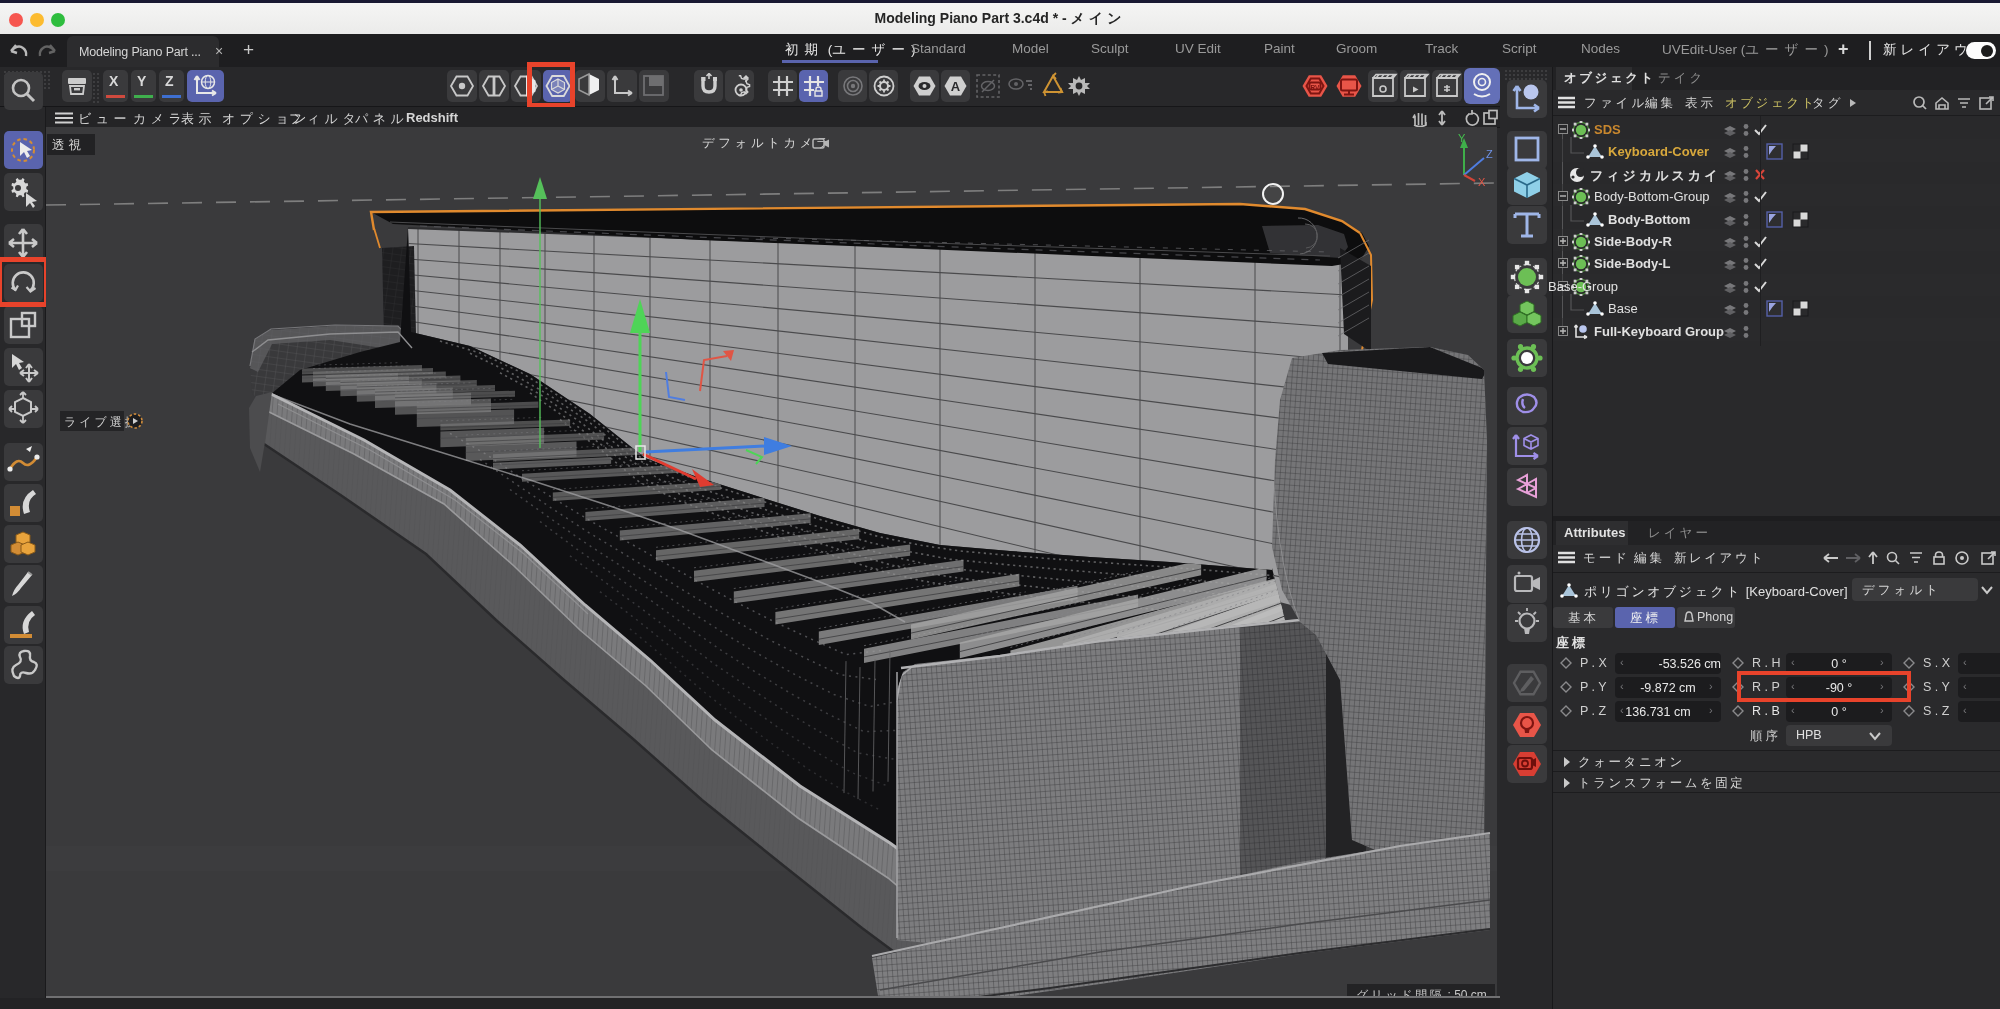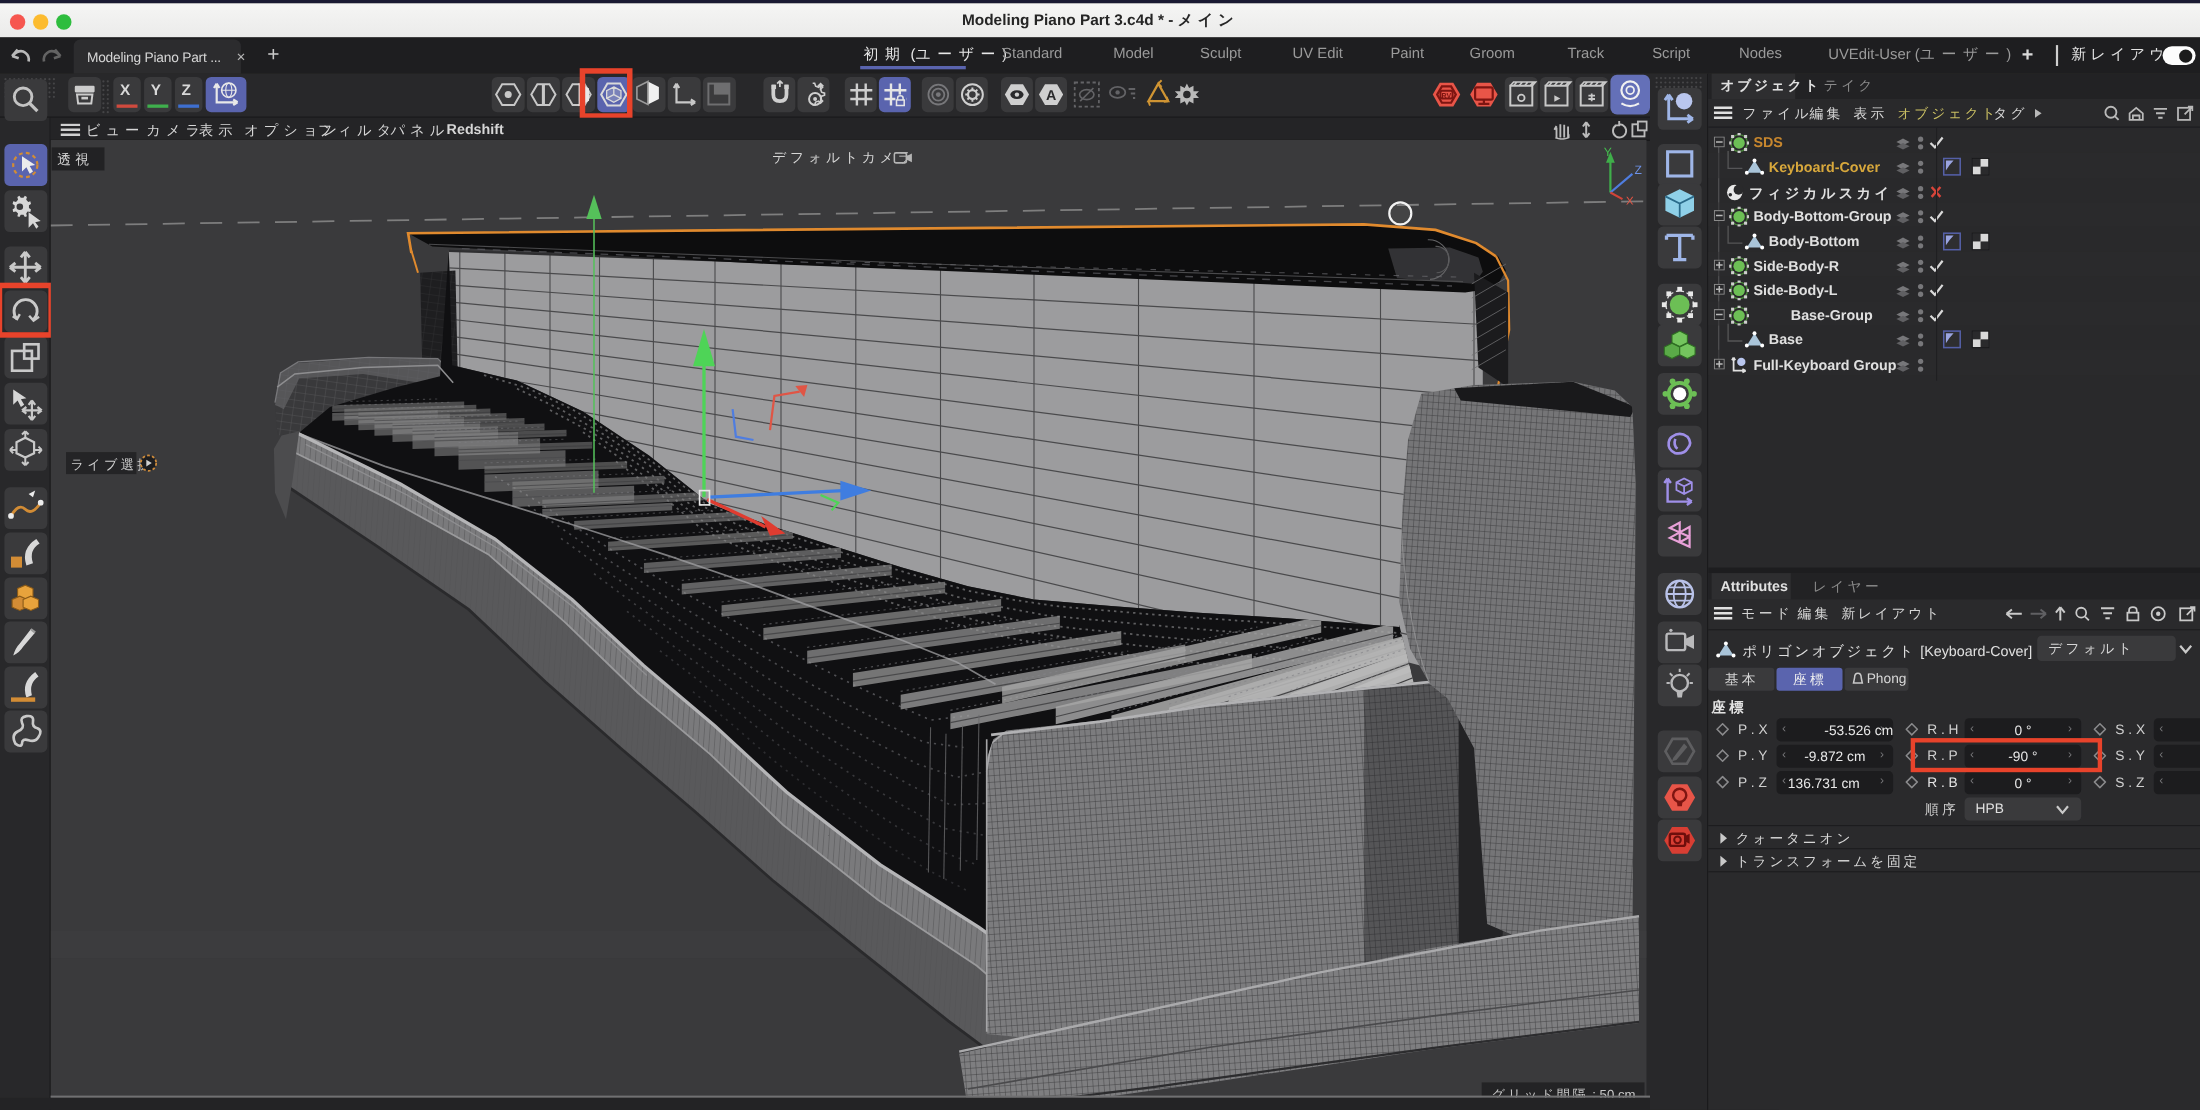--- a/index.html
+++ b/index.html
@@ -915,21 +915,21 @@
     <circle cx="9" cy="9" r="7.6" fill="none" stroke="#4a8a3a" stroke-width="1.2"></circle>
     <rect x="16.0" y="7.6" width="2.8" height="2.8" fill="#cfcfcf"></rect>
     <rect x="13.5" y="13.5" width="2.8" height="2.8" fill="#cfcfcf"></rect>
     <rect x="7.6" y="16.0" width="2.8" height="2.8" fill="#cfcfcf"></rect>
     <rect x="1.7" y="13.5" width="2.8" height="2.8" fill="#cfcfcf"></rect>
     <rect x="-0.8" y="7.6" width="2.8" height="2.8" fill="#cfcfcf"></rect>
     <rect x="1.7" y="1.7" width="2.8" height="2.8" fill="#cfcfcf"></rect>
     <rect x="7.6" y="-0.8" width="2.8" height="2.8" fill="#cfcfcf"></rect>
     <rect x="13.5" y="1.7" width="2.8" height="2.8" fill="#cfcfcf"></rect>
   </svg>
-<div class="txt" style="left:1594px;top:189.2px;font-size:13px;font-weight:bold;color:#e0e0e0">Body-Bottom-Group</div>
+<div class="txt" style="left:1594px;top:189.2px;font-size:13px;font-weight:normal;color:#e0e0e0">Body-Bottom-Group</div>
 <svg class="abs" style="left:1722px;top:188.2px" width="62" height="18" viewBox="0 0 62 18">
     <path d="M8 5 L14 8 L8 11 L2 8 Z" fill="#77777a"></path>
     <path d="M8 9 L14 12 L8 15 L2 12 Z" fill="#606063"></path>
     <circle cx="24" cy="5.5" r="2.4" fill="#77777a"></circle>
     <circle cx="24" cy="12.5" r="2.4" fill="#77777a"></circle>
     <path d="M33 9 L37 13 L44 4" stroke="#d9d9d9" stroke-width="2" fill="none"></path>
   </svg>
 <svg class="abs" style="left:1566px;top:204.6px" width="20" height="22">
     <path d="M5 0 V16 H18" stroke="#555557" stroke-width="1.2" fill="none"></path>
   </svg>
@@ -1013,38 +1013,38 @@
     <circle cx="9" cy="9" r="7.6" fill="none" stroke="#4a8a3a" stroke-width="1.2"></circle>
     <rect x="16.0" y="7.6" width="2.8" height="2.8" fill="#cfcfcf"></rect>
     <rect x="13.5" y="13.5" width="2.8" height="2.8" fill="#cfcfcf"></rect>
     <rect x="7.6" y="16.0" width="2.8" height="2.8" fill="#cfcfcf"></rect>
     <rect x="1.7" y="13.5" width="2.8" height="2.8" fill="#cfcfcf"></rect>
     <rect x="-0.8" y="7.6" width="2.8" height="2.8" fill="#cfcfcf"></rect>
     <rect x="1.7" y="1.7" width="2.8" height="2.8" fill="#cfcfcf"></rect>
     <rect x="7.6" y="-0.8" width="2.8" height="2.8" fill="#cfcfcf"></rect>
     <rect x="13.5" y="1.7" width="2.8" height="2.8" fill="#cfcfcf"></rect>
   </svg>
-<div class="txt" style="left:1628px;top:278.79999999999995px;font-size:13px;font-weight:bold;color:#e0e0e0">Base-Group</div>
+<div class="txt" style="left:1548px;top:278.79999999999995px;font-size:13px;font-weight:normal;color:#e0e0e0">Base-Group</div>
 <svg class="abs" style="left:1722px;top:277.79999999999995px" width="62" height="18" viewBox="0 0 62 18">
     <path d="M8 5 L14 8 L8 11 L2 8 Z" fill="#77777a"></path>
     <path d="M8 9 L14 12 L8 15 L2 12 Z" fill="#606063"></path>
     <circle cx="24" cy="5.5" r="2.4" fill="#77777a"></circle>
     <circle cx="24" cy="12.5" r="2.4" fill="#77777a"></circle>
     <path d="M33 9 L37 13 L44 4" stroke="#d9d9d9" stroke-width="2" fill="none"></path>
   </svg>
 <svg class="abs" style="left:1566px;top:294.2px" width="20" height="22">
     <path d="M5 0 V16 H18" stroke="#555557" stroke-width="1.2" fill="none"></path>
   </svg>
 <svg class="abs" style="left:1586px;top:300.2px" width="18" height="18" viewBox="0 0 18 18">
     <path d="M9 3 L16 14 L2 14 Z" fill="#a9c4d9"></path>
     <circle cx="9" cy="3" r="1.8" fill="#fff"></circle>
     <circle cx="16" cy="14" r="1.8" fill="#fff"></circle>
     <circle cx="2" cy="14" r="1.8" fill="#fff"></circle>
   </svg>
-<div class="txt" style="left:1608px;top:301.2px;font-size:13px;font-weight:bold;color:#e0e0e0">Base</div>
+<div class="txt" style="left:1608px;top:301.2px;font-size:13px;font-weight:normal;color:#e0e0e0">Base</div>
 <svg class="abs" style="left:1722px;top:300.2px" width="62" height="18" viewBox="0 0 62 18">
     <path d="M8 5 L14 8 L8 11 L2 8 Z" fill="#77777a"></path>
     <path d="M8 9 L14 12 L8 15 L2 12 Z" fill="#606063"></path>
     <circle cx="24" cy="5.5" r="2.4" fill="#77777a"></circle>
     <circle cx="24" cy="12.5" r="2.4" fill="#77777a"></circle>
   </svg>
 <svg class="abs" style="left:1766px;top:300.2px" width="46" height="18" viewBox="0 0 46 18">
     <rect x="1" y="1" width="15" height="15" fill="#2e2e30" stroke="#5560a8" stroke-width="1.4"></rect>
     <path d="M3 3 L10 3 Q6 7 3 12 Z" fill="#9aa4e0"></path>
     <rect x="27" y="1" width="15" height="15" fill="#d9d9d9"></rect>

